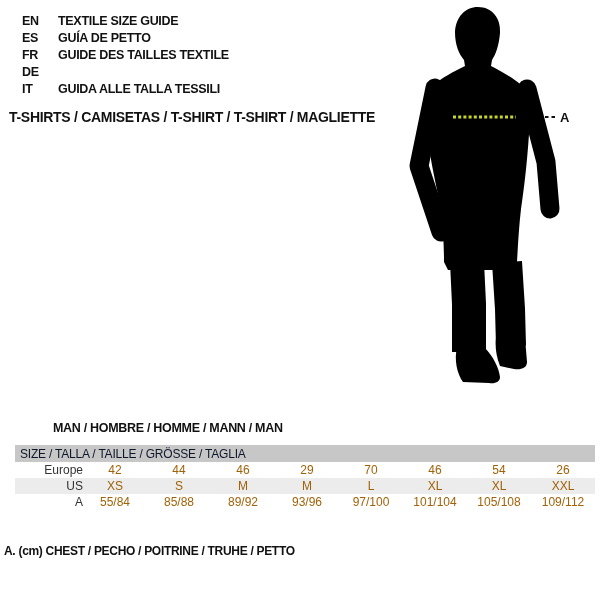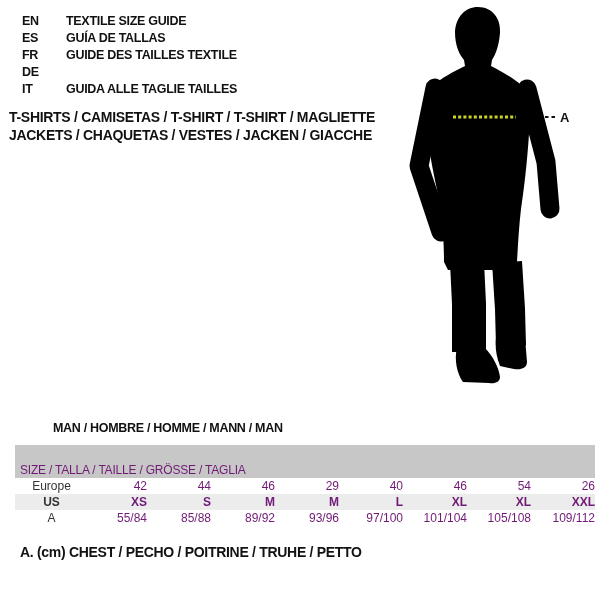--- a/index.html
+++ b/index.html
@@ -6,79 +6,78 @@
   body{
     width:600px;height:600px;position:relative;background:#ffffff;
     font-family:"Liberation Sans","DejaVu Sans",sans-serif;
     color:#111;overflow:hidden;
     --header-bg:#c7c7c7;--shaded-bg:#ececec;
   }
   .abs{position:absolute;}
 
   
   .lang-block{left:22px;top:13px;}
-  .lang-row{display:flex;line-height:17px;font-size:12.5px;font-weight:bold;letter-spacing:-0.3px;white-space:nowrap;gap:8px;}
+  .lang-row{display:flex;line-height:17px;font-size:12.5px;font-weight:bold;letter-spacing:-0.3px;white-space:nowrap;}
   .lang-code{width:36px;flex:0 0 36px;}
   .lang-label{}
 
   
   .category-block{left:9px;top:109px;font-size:14px;font-weight:bold;letter-spacing:-0.3px;line-height:17.5px;white-space:nowrap;}
 
   
   .figure-wrap{left:403px;top:4px;width:170px;height:386px;}
   .figure-wrap svg{display:block;}
   .measure-label{font-family:"Liberation Sans","DejaVu Sans",sans-serif;font-size:13px;font-weight:600;fill:#111;}
 
   
   .section-title{left:20px;top:421px;font-size:12.5px;font-weight:bold;letter-spacing:-0.3px;white-space:nowrap;margin-left:33px;}
 
   
   .table-wrap{left:15px;top:445px;width:580px;}
   table.size-table{border-collapse:collapse;table-layout:fixed;width:580px;font-size:12px;}
   table.size-table col.c-label{width:68px;}
   table.size-table thead td{
-    background:var(--header-bg);height:17px;padding:16px 0 0 5px;
-    color:#701a75;font-size:12px;letter-spacing:-0.2px;white-space:nowrap;
+    background:var(--header-bg);height:17px;padding:0 0 0 5px;
+    color:#0f172a;font-size:12px;letter-spacing:-0.2px;white-space:nowrap;
   }
   table.size-table tbody tr{height:16px;}
-  table.size-table tbody tr.shaded{background:var(--shaded-bg);font-weight:bold;}
-  table.size-table tbody td{padding:0;text-align:right;color:#701a75;white-space:nowrap;}
-  table.size-table tbody td.row-label{text-align:center;padding-left:5px;color:#333;}
+  table.size-table tbody tr.shaded{background:var(--shaded-bg);}
+  table.size-table tbody td{padding:0;text-align:center;color:#a16207;white-space:nowrap;}
+  table.size-table tbody td.row-label{text-align:right;padding-left:5px;color:#333;}
 
   
-  .footnote{left:20px;top:544px;font-size:14px;font-weight:bold;letter-spacing:-0.3px;white-space:nowrap;}
+  .footnote{left:4px;top:544px;font-size:12px;font-weight:bold;letter-spacing:-0.3px;white-space:nowrap;}
 </style>
 </head>
 <body style="--header-bg: #c7c7c7; --shaded-bg: #ececec;">
 
 <div class="abs lang-block">
     <div class="lang-row">
       <span class="lang-code">EN</span>
       <span class="lang-label">TEXTILE SIZE GUIDE</span>
     </div>
     <div class="lang-row">
       <span class="lang-code">ES</span>
-      <span class="lang-label">GUÍA DE TALLAS</span>
+      <span class="lang-label">GUÍA DE PETTO</span>
     </div>
     <div class="lang-row">
       <span class="lang-code">FR</span>
       <span class="lang-label">GUIDE DES TAILLES TEXTILE</span>
     </div>
     <div class="lang-row">
       <span class="lang-code">DE</span>
     </div>
     <div class="lang-row">
       <span class="lang-code">IT</span>
-      <span class="lang-label">GUIDA ALLE TAGLIE TAILLES</span>
+      <span class="lang-label">GUIDA ALLE TALLA TESSILI</span>
     </div>
   </div>
 
 <div class="abs category-block">
   <div>T-SHIRTS / CAMISETAS / T-SHIRT / T-SHIRT / MAGLIETTE</div>
-  <div>JACKETS / CHAQUETAS / VESTES / JACKEN / GIACCHE</div>
 </div>
 
 <div class="abs figure-wrap">
   <svg width="170" height="386" viewBox="0 0 170 386">
     <g fill="#000000">
 
       <path d="M75,3 C89,3 98,14 97,29 C96,41 93,50 89,56 L87,68 L63,68 L61,56 C56,50 52,41 52,28 C53,13 62,3 75,3 Z"></path>
 
       <rect x="62" y="50" width="26" height="24"></rect>
 
@@ -118,21 +117,21 @@
         <td colspan="9">SIZE / TALLA / TAILLE / GRÖSSE / TAGLIA</td>
       </tr>
     </thead>
     <tbody>
         <tr>
           <td class="row-label">Europe</td>
           <td>42</td>
           <td>44</td>
           <td>46</td>
           <td>29</td>
-          <td>40</td>
+          <td>70</td>
           <td>46</td>
           <td>54</td>
           <td>26</td>
         </tr>
         <tr class="shaded">
           <td class="row-label">US</td>
           <td>XS</td>
           <td>S</td>
           <td>M</td>
           <td>M</td>

